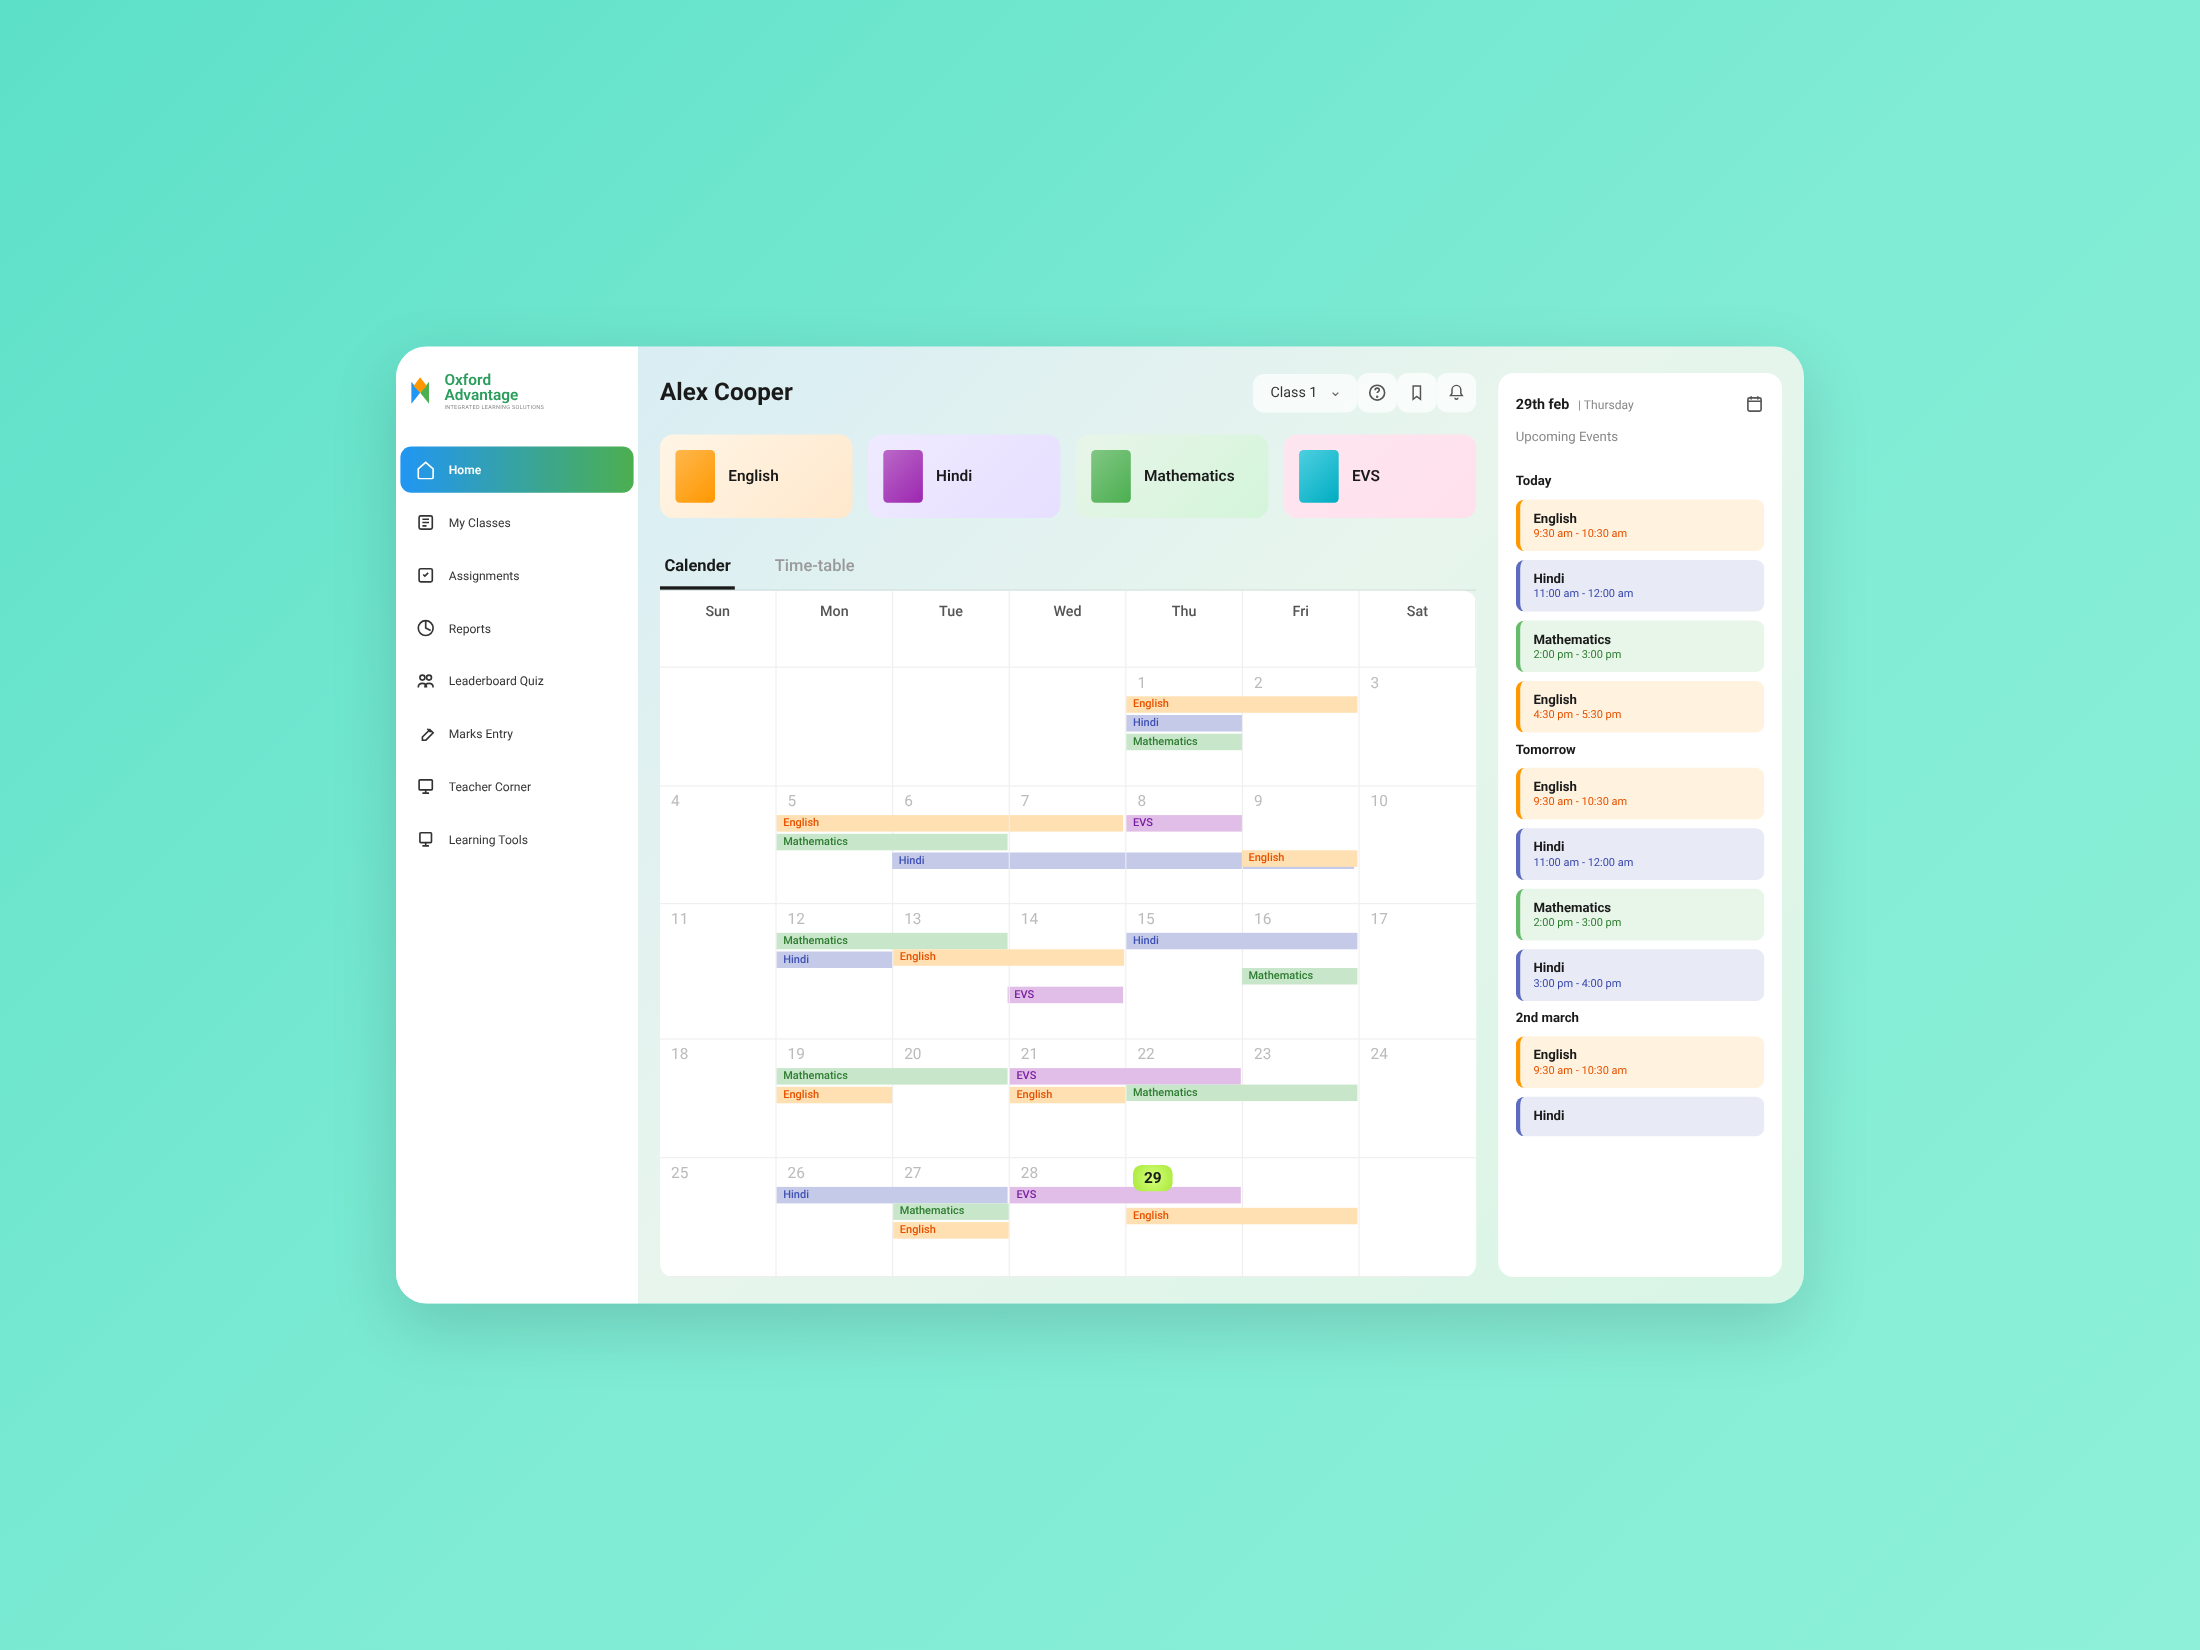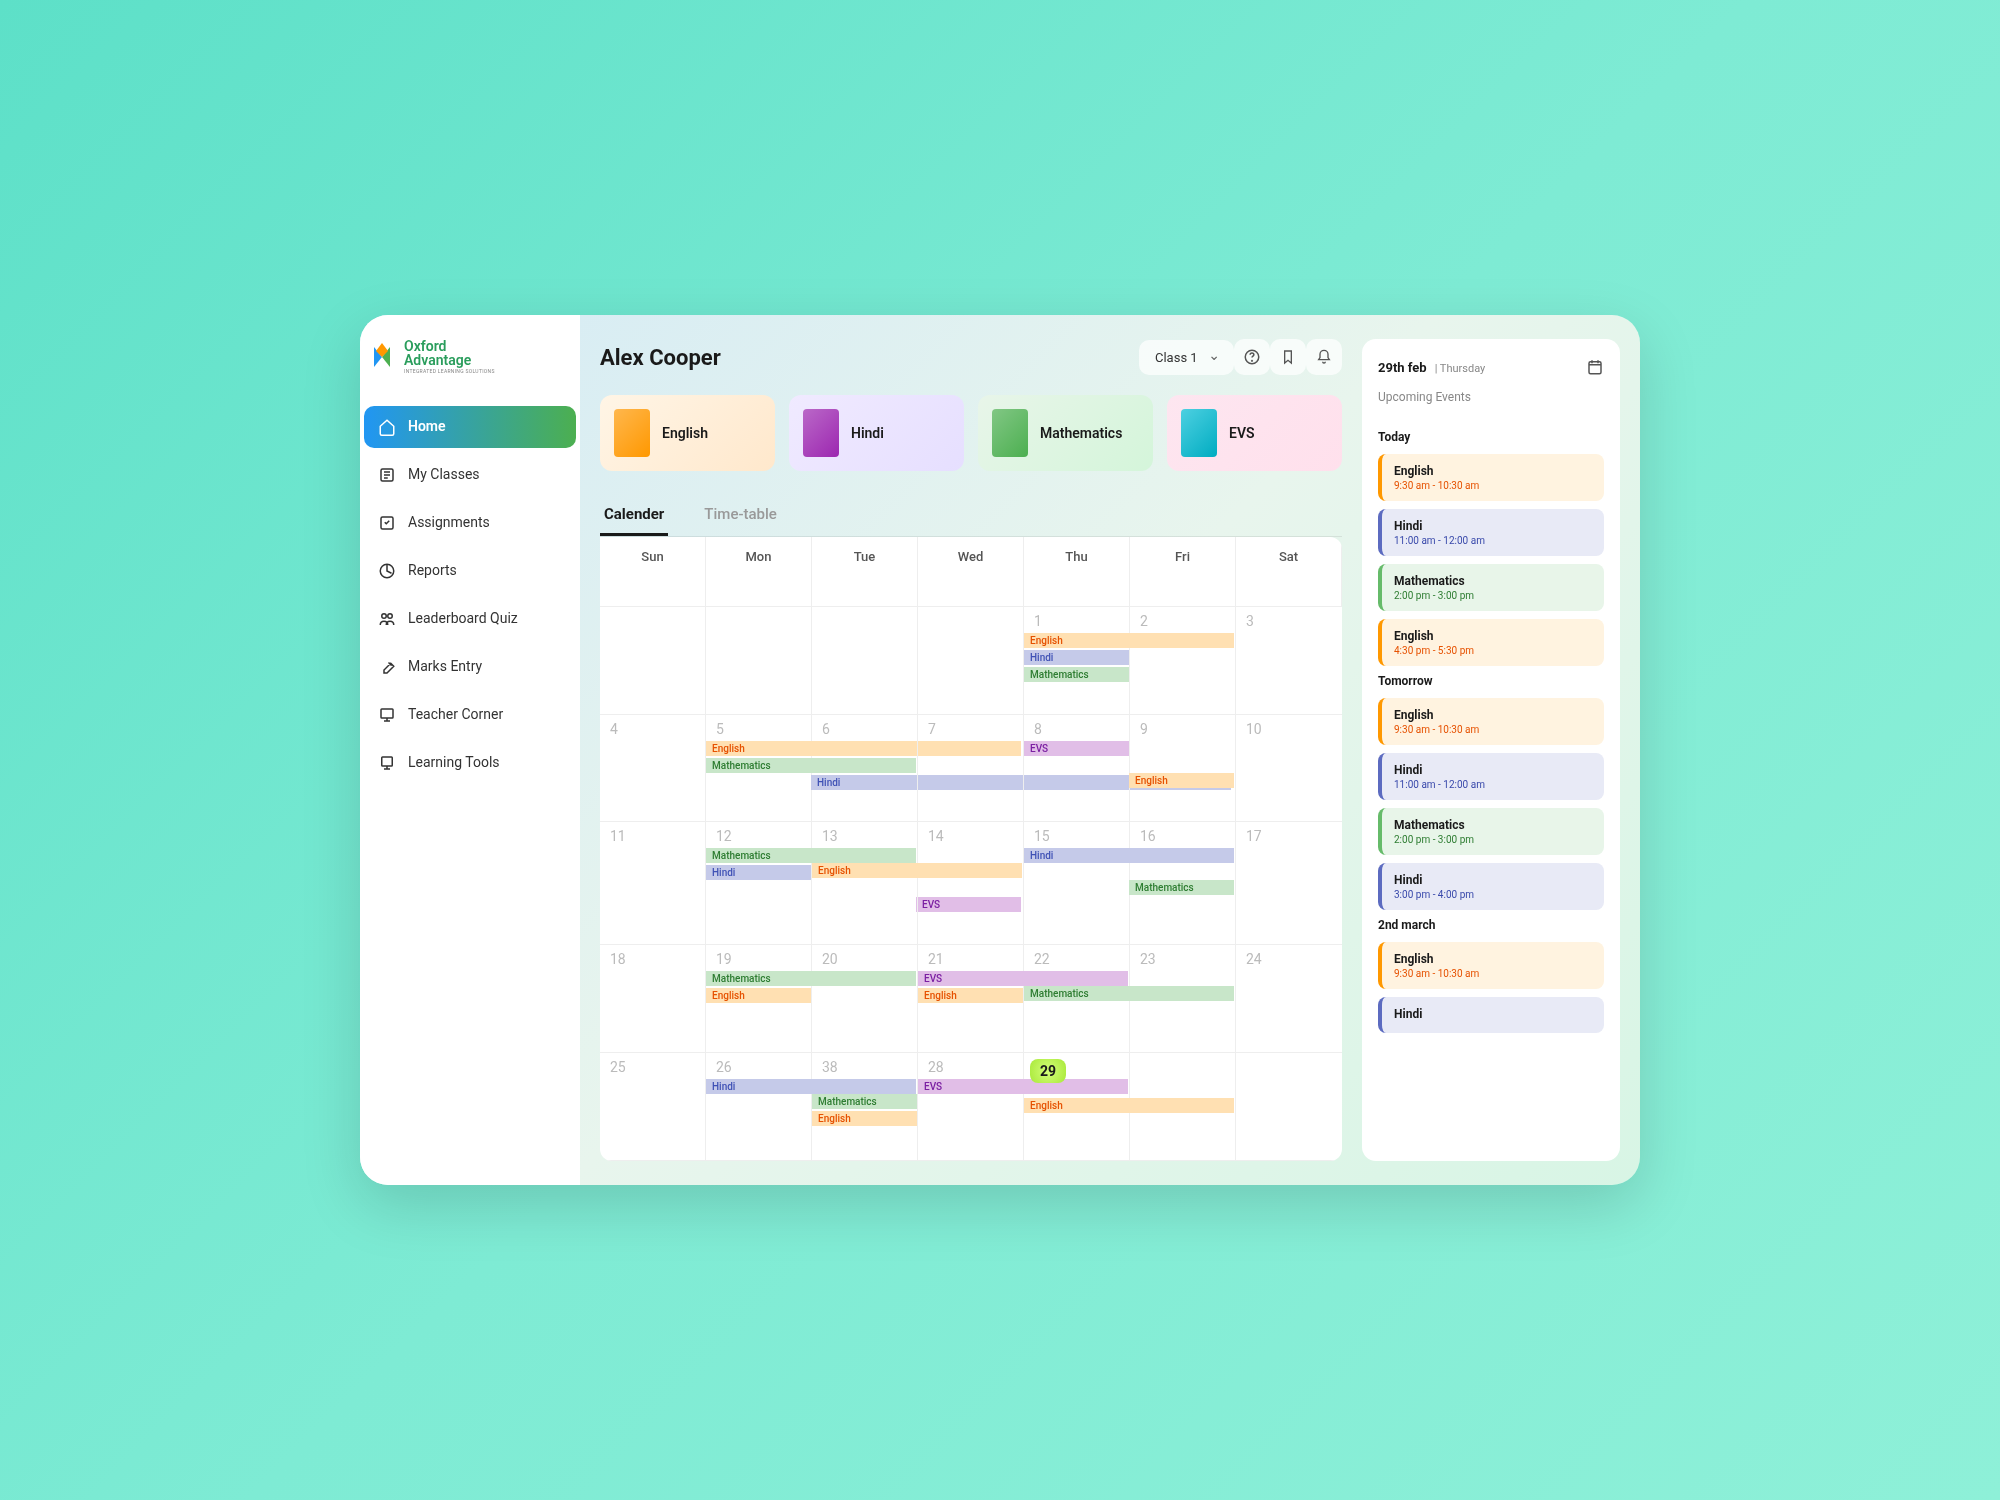--- a/index.html
+++ b/index.html
@@ -6,21 +6,21 @@
 body{background:linear-gradient(135deg,#5de0c8 0%,#7eebd4 50%,#8ef0d8 100%);min-height:100vh;display:flex;align-items:center;justify-content:center;padding:40px}
 .app{width:1280px;height:870px;background:linear-gradient(135deg,#d5ebf5 0%,#e8f5ed 50%,#d8f5e5 100%);border-radius:28px;display:flex;overflow:hidden;box-shadow:0 20px 60px rgba(0,0,0,.15)}
 .sidebar{width:220px;background:#fff;padding:24px 4px;display:flex;flex-direction:column}
 .logo{display:flex;align-items:center;gap:8px;margin-bottom:32px;padding-left:4px}
 .logo-mark{width:28px;height:28px;position:relative}
 .logo-text{display:flex;flex-direction:column;line-height:1}
 .logo-line1{font-size:14px;font-weight:600;color:#2a9d5c}
 .logo-line2{font-size:14px;font-weight:600;color:#2a9d5c}
 .logo-tag{font-size:5px;color:#888;letter-spacing:.3px;margin-top:2px}
 .nav{display:flex;flex-direction:column;gap:6px}
-.nav-item{display:flex;gap:12px;padding:12px 14px;border-radius:10px;font-size:14px;color:#333;cursor:pointer}
+.nav-item{display:flex;align-items:center;gap:12px;padding:12px 14px;border-radius:10px;font-size:11px;color:#333;cursor:pointer}
 .nav-item.active{background:linear-gradient(90deg,#2196f3 0%,#4caf50 100%);color:#fff;font-weight:600}
 .nav-item .ic{width:18px;height:18px;display:flex;align-items:center;justify-content:center;flex-shrink:0}
 .main{flex:1;padding:24px 20px;display:flex;gap:20px;overflow:hidden}
 .content{flex:1;display:flex;flex-direction:column;min-width:0}
 .topbar{display:flex;justify-content:space-between;align-items:center;margin-bottom:20px}
 .username{font-size:22px;font-weight:700;color:#1a1a1a}
 .topbar-right{display:flex;align-items:flex-end;gap:0}
 .class-select{background:rgba(255,255,255,.7);border:none;padding:10px 36px 10px 16px;border-radius:10px;font-size:13px;color:#333;appearance:none;cursor:pointer;position:relative}
 .select-wrap{position:relative}
 .select-wrap::after{content:"⌄";position:absolute;right:14px;top:7px;color:#666;pointer-events:none;font-size:14px}
@@ -387,21 +387,21 @@
               <div class="cal-date">25</div>
               <div class="events-wrap"></div>
             </div>
             <div class="cal-cell">
               <div class="cal-date">26</div>
               <div class="events-wrap">
                 <div class="ev hindi" style="width:200%;margin-left:0%;margin-top:0px">Hindi</div>
               </div>
             </div>
             <div class="cal-cell">
-              <div class="cal-date">38</div>
+              <div class="cal-date">27</div>
               <div class="events-wrap">
                 <div class="ev mathematics" style="width:100%;margin-left:0%;margin-top:15px">Mathematics</div>
                 <div class="ev english" style="width:100%;margin-left:0%;margin-top:0px">English</div>
               </div>
             </div>
             <div class="cal-cell">
               <div class="cal-date">28</div>
               <div class="events-wrap">
                 <div class="ev evs" style="width:200%;margin-left:0%;margin-top:0px">EVS</div>
               </div>

